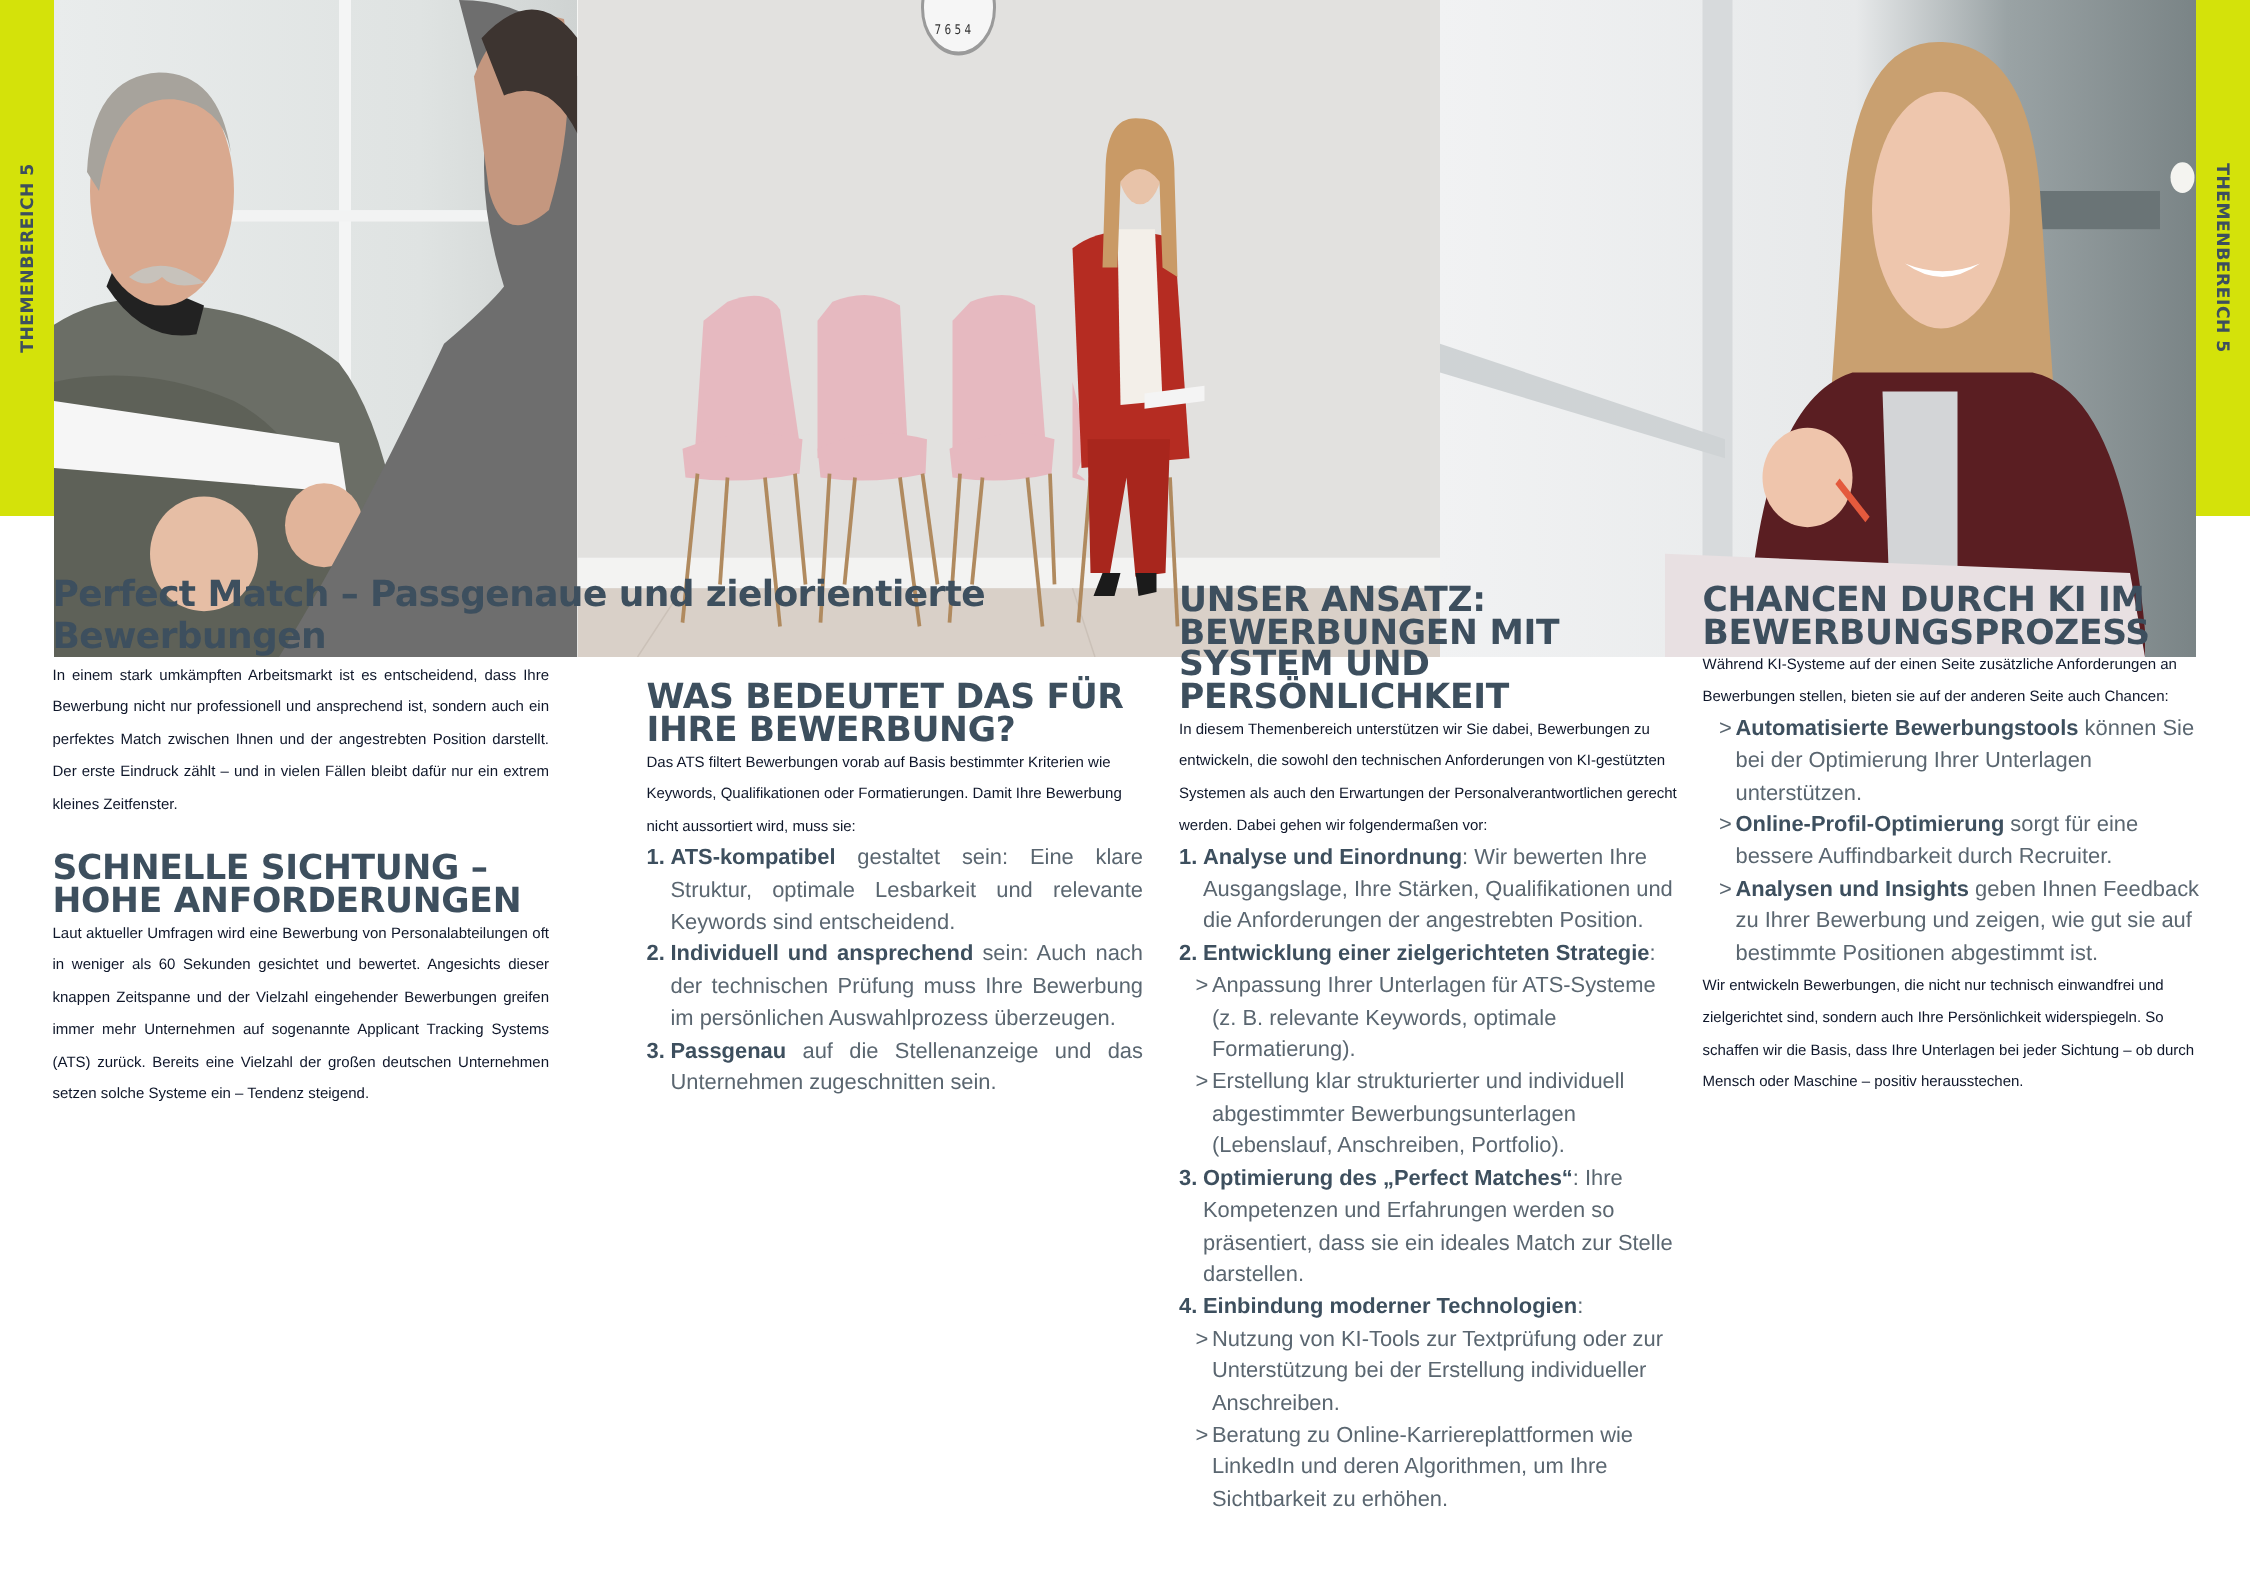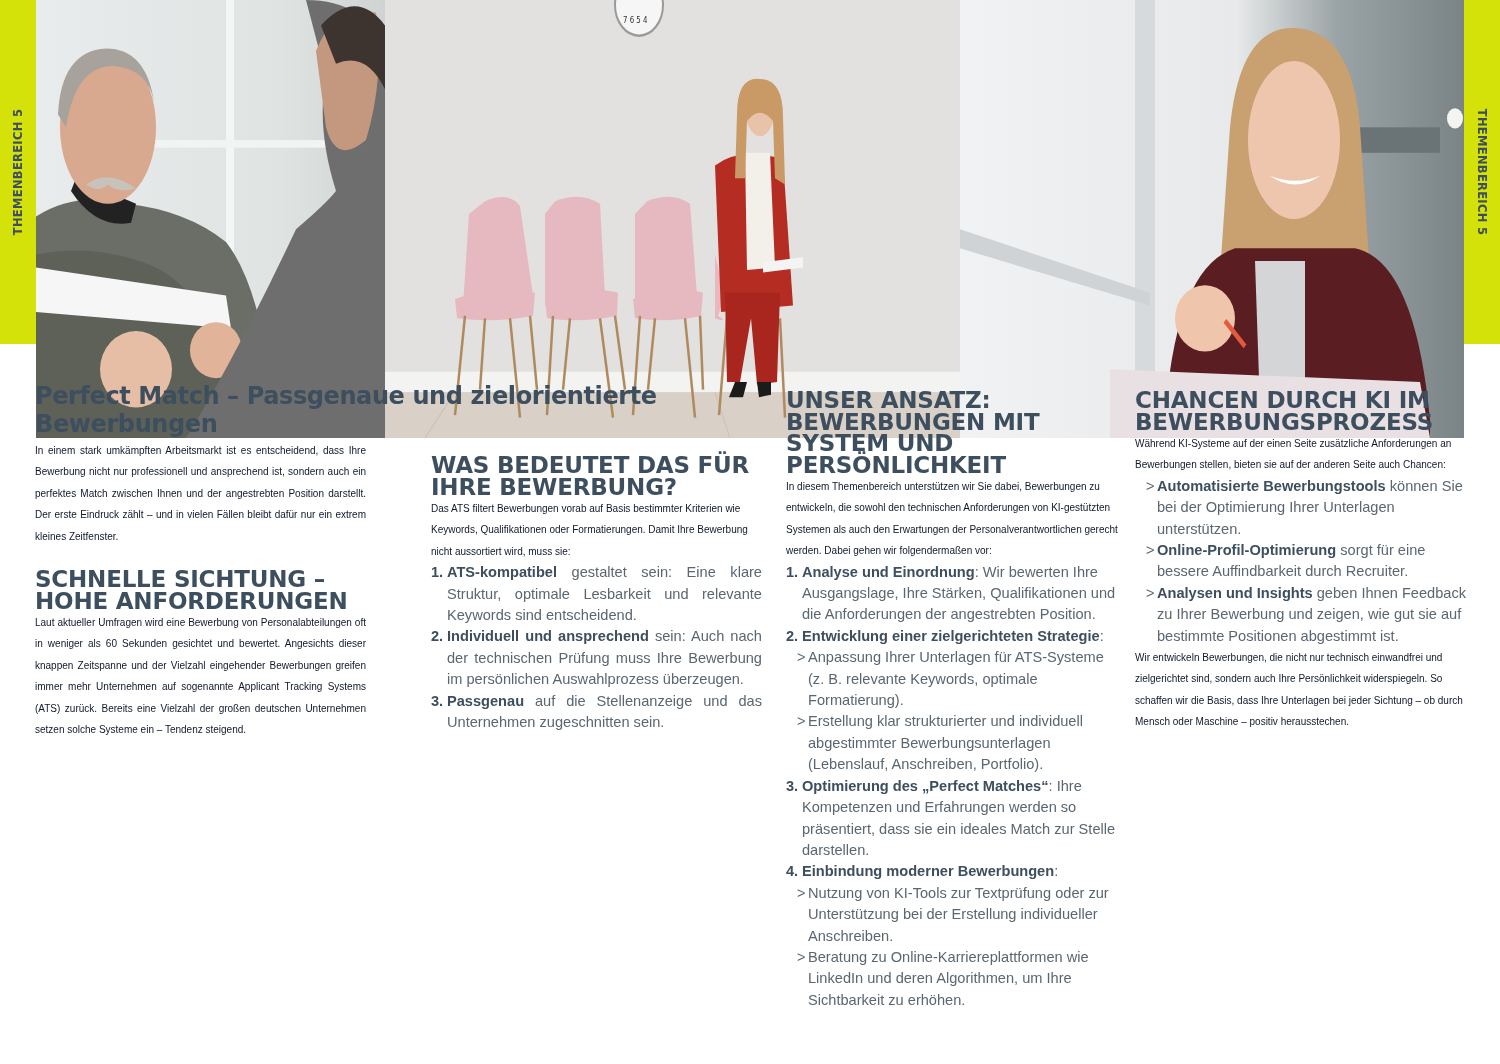--- a/index.html
+++ b/index.html
@@ -222,21 +222,21 @@
       <span class="num">2.</span><b>Entwicklung einer zielgerichteten Strategie</b><span>:</span>
     </li>
     <ul class="sub">
       <li class="li"><span class="num">&gt;</span><span>Anpassung Ihrer Unterlagen für ATS-Systeme (z. B. relevante Keywords, optimale Formatierung).</span></li>
       <li class="li"><span class="num">&gt;</span><span>Erstellung klar strukturierter und individuell abgestimmter Bewerbungsunterlagen (Lebenslauf, Anschreiben, Portfolio).</span></li>
     </ul>
     <li class="li">
       <span class="num">3.</span><b>Optimierung des „Perfect Matches“</b><span>: Ihre Kompetenzen und Erfahrungen werden so präsentiert, dass sie ein ideales Match zur Stelle darstellen.</span>
     </li>
     <li class="li">
-      <span class="num">4.</span><b>Einbindung moderner Bewerbungen</b><span>:</span>
+      <span class="num">4.</span><b>Einbindung moderner Technologien</b><span>:</span>
     </li>
     <ul class="sub">
       <li class="li"><span class="num">&gt;</span><span>Nutzung von KI-Tools zur Textprüfung oder zur Unterstützung bei der Erstellung individueller Anschreiben.</span></li>
       <li class="li"><span class="num">&gt;</span><span>Beratung zu Online-Karriereplattformen wie LinkedIn und deren Algorithmen, um Ihre Sichtbarkeit zu erhöhen.</span></li>
     </ul>
   </ol>
 </div>
 
 <div class="col c4" style="top:390px;">
   <h2 class="h2">CHANCEN DURCH KI IM BEWERBUNGSPROZESS</h2>

